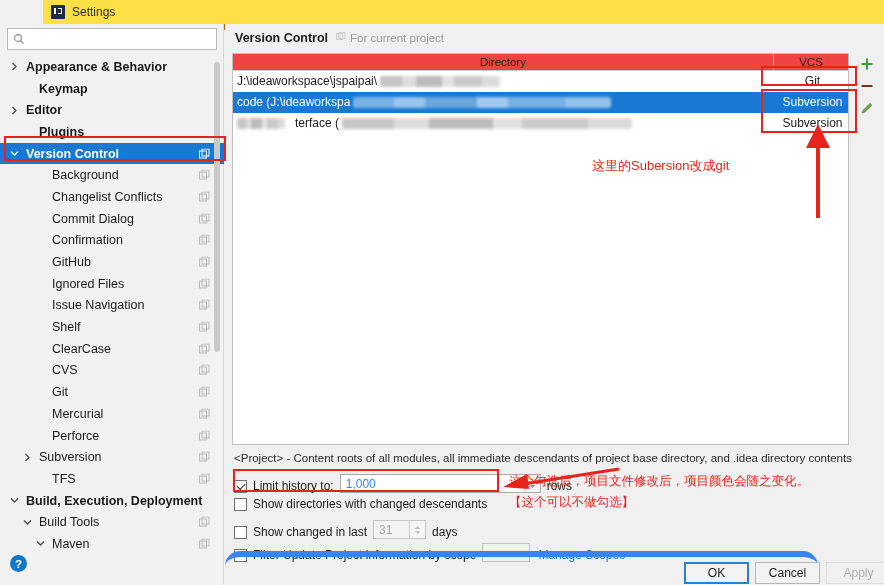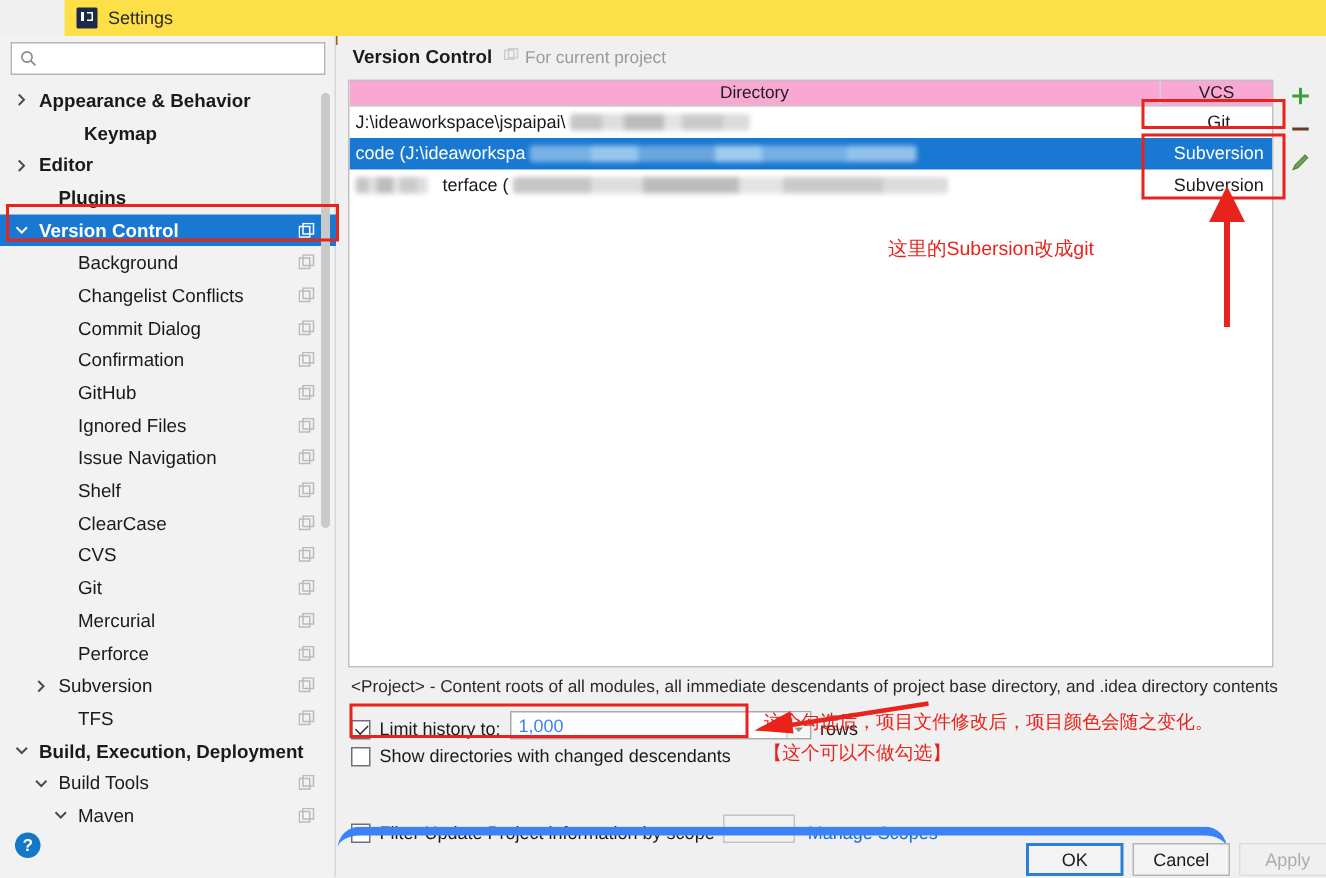--- a/index.html
+++ b/index.html
@@ -148,21 +148,21 @@
   .table-wrap {
     position: absolute; left: 7px; top: 29px;
     width: 617px; height: 392px;
     background: #ffffff;
     border: 1px solid #c0c0c0;
     box-sizing: border-box;
     overflow: hidden;
   }
   .table-head {
     display: flex; height: 16px;
-    background: #f9a8d4;
+    background: #ef4444;
     border-bottom: 1px solid #c8c8c8;
     font-size: 11.5px; color: #1c1c1c;
   }
   .th-dir {
     flex: 0 0 540px; text-align: center; line-height: 16px;
     border-right: 1px solid #d3d3d3;
   }
   .th-vcs {
     flex: 1 1 auto; text-align: center; line-height: 16px;
   }
@@ -334,21 +334,21 @@
         <div class="tree-row">
           <span class="tw" style="margin-left: 8px;">
             <svg width="9" height="9" viewBox="0 0 9 9">
               <path d="M2.5 1 L6 4.5 L2.5 8" fill="none" stroke="#4a4a4a" stroke-width="1.3"></path>
             </svg>
           </span>
           <span class="tree-label bold" style="margin-left: 5px;">Appearance &amp; Behavior</span>
         </div>
         <div class="tree-row">
           <span class="tw" style="margin-left: 21px;"></span>
-          <span class="tree-label bold" style="margin-left: 22px;">Keymap</span>
+          <span class="tree-label bold" style="margin-left: 5px;">Keymap</span>
         </div>
         <div class="tree-row">
           <span class="tw" style="margin-left: 8px;">
             <svg width="9" height="9" viewBox="0 0 9 9">
               <path d="M2.5 1 L6 4.5 L2.5 8" fill="none" stroke="#4a4a4a" stroke-width="1.3"></path>
             </svg>
           </span>
           <span class="tree-label bold" style="margin-left: 5px;">Editor</span>
         </div>
         <div class="tree-row">
@@ -638,20 +638,34 @@
         </span>
       </span>
       <span class="opt-label" style="margin-left:6px;">rows</span>
     </div>
 
     <div class="opt-row opt-r2">
       <span class="cb"></span>
       <span class="opt-label">Show directories with changed descendants</span>
     </div>
 
+    <div class="opt-row opt-r3">
+      <span class="cb"></span>
+      <span class="opt-label">Show changed in last</span>
+      <span class="spinner small">
+        <input type="text" disabled="" value="31" style="">
+        <span class="spin-arrows">
+          <svg width="9" height="12" viewBox="0 0 9 12">
+            <path d="M4.5 2 L7.4 5 L1.6 5 Z" fill="#c3c3c3"></path>
+            <path d="M4.5 10 L1.6 7 L7.4 7 Z" fill="#c3c3c3"></path>
+          </svg>
+        </span>
+      </span>
+      <span class="opt-label" style="margin-left:6px;">days</span>
+    </div>
 
     <div class="opt-row opt-r4">
       <span class="cb"></span>
       <span class="opt-label">Filter Update Project information by scope</span>
       <span class="combo">
         <span>
           <svg width="9" height="6" viewBox="0 0 9 6">
             <path d="M1 1.5 L4.5 5 L8 1.5" fill="none" stroke="#9a9a9a" stroke-width="1.1"></path>
           </svg>
         </span>

